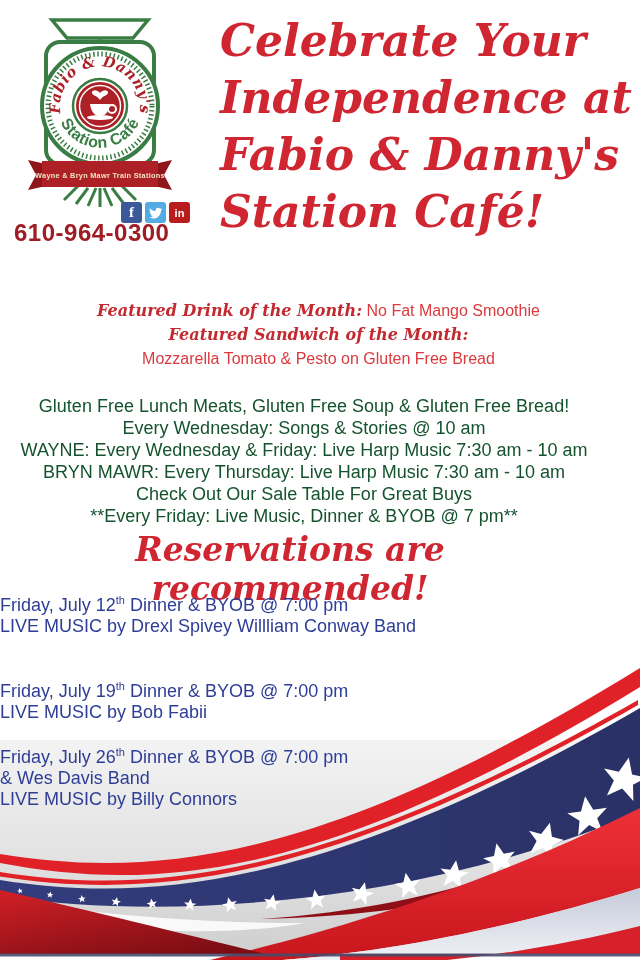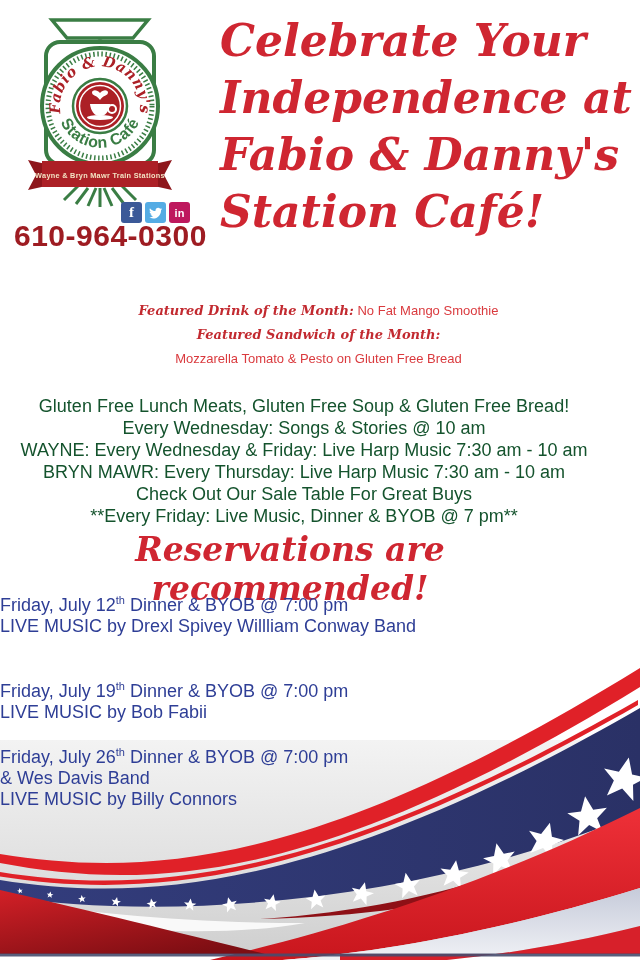--- a/index.html
+++ b/index.html
@@ -6,31 +6,31 @@
   .page{position:relative;width:640px;height:960px;background:#fff;overflow:hidden;
         font-family:"Liberation Sans",sans-serif;}
 
   
   .logo-wrap{position:absolute;left:12px;top:14px;width:176px;height:194px;z-index:2;}
   .social{position:absolute;left:121px;top:202px;display:flex;gap:3px;z-index:2;}
   .social .sicon{width:21px;height:21px;border-radius:3px;color:#fff;font-weight:bold;
         display:flex;align-items:center;justify-content:center;}
   .fb{background:#3b5998;font-size:15px;font-family:"Liberation Serif",serif;}
   .tw{background:#55ace4;}
-  .li{background:#be185d;font-size:11px;}
-  .phone{position:absolute;left:14px;top:219px;width:200px;font-size:30px;font-weight:bold;
+  .li{background:#b91c1c;font-size:11px;}
+  .phone{position:absolute;left:14px;top:219px;width:200px;font-size:24px;font-weight:bold;
         color:#9e1c22;letter-spacing:.5px;z-index:2;}
 
   .title{position:absolute;left:220px;top:12px;width:420px;text-align:left;z-index:2;
         font-family:"DejaVu Serif",serif;font-style:italic;font-weight:bold;
         color:#cf2631;font-size:44px;line-height:57px;}
 
   .script{font-family:"DejaVu Serif",serif;font-style:italic;font-weight:bold;color:#c22a30;}
   .featured{position:absolute;left:0;top:299px;width:637px;text-align:center;
-        font-size:13px;line-height:24px;z-index:2;}
+        font-size:16px;line-height:24px;z-index:2;}
   .red-sans{color:#da3a3e;}
 
   .info{position:absolute;left:0;top:395px;width:608px;text-align:center;
         color:#14532d;font-size:18px;line-height:22px;z-index:2;}
 
   .reservations{position:absolute;left:0;top:530px;width:580px;text-align:center;
         font-family:"DejaVu Serif",serif;font-style:italic;font-weight:bold;
         color:#cf2631;font-size:33px;z-index:2;}
 
   .evt{position:absolute;left:0;width:640px;color:#2e3e96;

